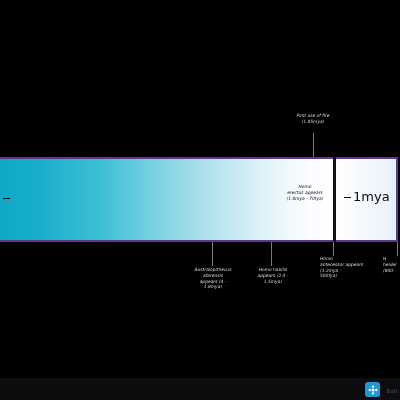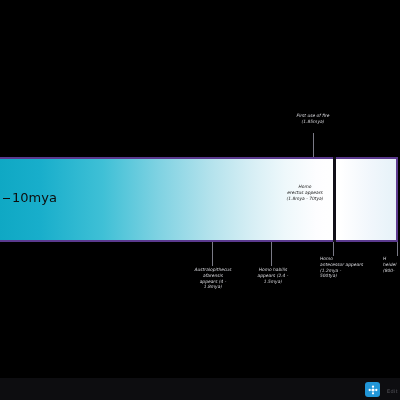--- a/index.html
+++ b/index.html
@@ -136,21 +136,24 @@
 
   <div id="leaders">
       <div class="leader" style="left: 313px; top: 133px; height: 24px;"></div>
       <div class="leader" style="left: 271px; top: 242px; height: 24px;"></div>
       <div class="leader" style="left: 212px; top: 242px; height: 24px;"></div>
       <div class="leader" style="left: 333px; top: 242px; height: 14px;"></div>
       <div class="leader" style="left: 397px; top: 242px; height: 14px;"></div>
     </div>
 
   <div class="axis-label" id="axis-0" style="left: 3px; top: 190px;">
-    <span class="dash"></span><span>10mya</span>
+    <span class="dash"></span>
+  </div>
+  <div class="axis-label" id="axis-1" style="left: 344px; top: 189px;">
+    <span class="dash"></span><span>1mya</span>
   </div>
 
   <div class="annot" id="annot-0" style="left: 287px; top: 113px; width: 52px;">First use of fire
 (1.85mya)</div>
   <div class="annot dark" id="annot-1" style="left: 278px; top: 184px; width: 54px;">Homo
 erectus appears
 (1.8mya - 70tya)</div>
   <div class="annot" id="annot-2" style="left: 183px; top: 267px; width: 60px;">Australopithecus
 afarensis
 appears (4 -

